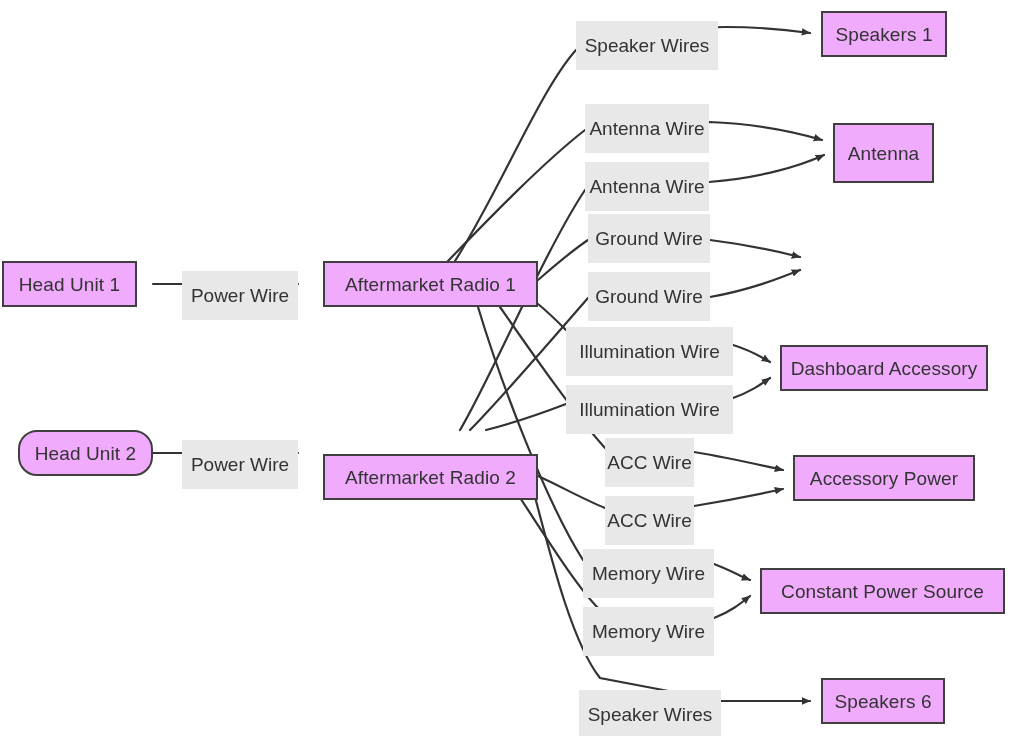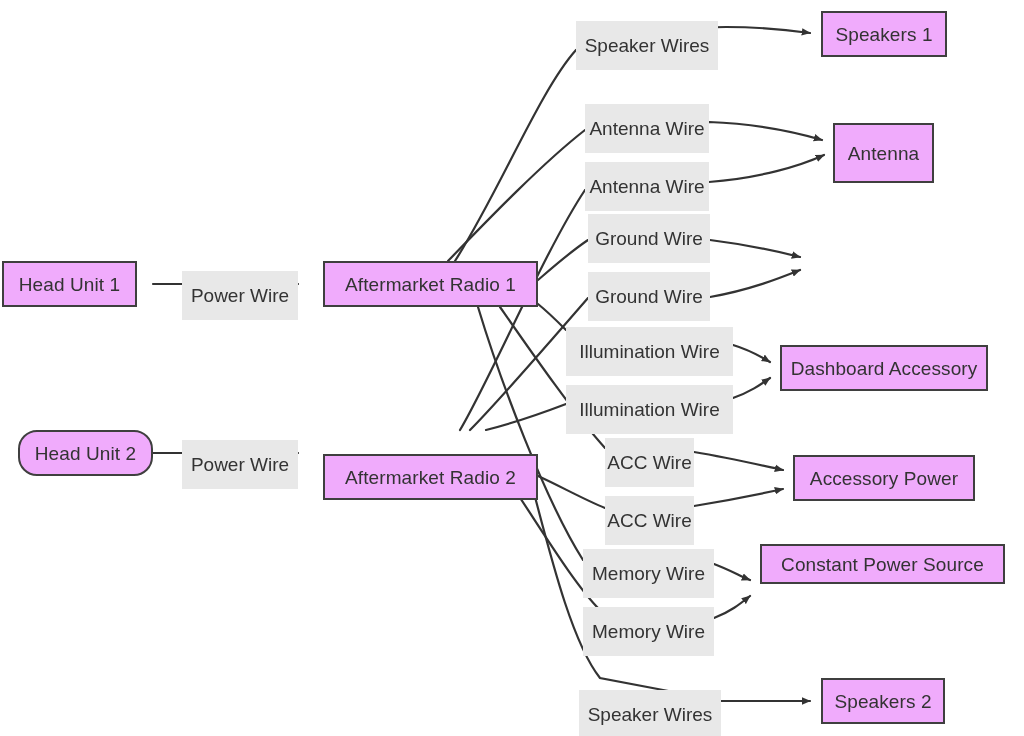--- a/index.html
+++ b/index.html
@@ -113,25 +113,25 @@
   </div>
   <div class="node" style="left:833px; top:123px; width:101px; height:60px;">
     <span>Antenna</span>
   </div>
   <div class="node" style="left:780px; top:345px; width:208px; height:46px;">
     <span>Dashboard Accessory</span>
   </div>
   <div class="node" style="left:793px; top:455px; width:182px; height:46px;">
     <span>Accessory Power</span>
   </div>
-  <div class="node" style="left:760px; top:544px; width:245px; height:40px;">
+  <div class="node" style="left:760px; top:568px; width:245px; height:46px;">
     <span>Constant Power Source</span>
   </div>
   <div class="node" style="left:821px; top:678px; width:124px; height:46px;">
-    <span>Speakers 2</span>
+    <span>Speakers 6</span>
   </div>
 
   <div class="edge-label" style="left:182px; top:271px; width:116px;">Power Wire</div>
   <div class="edge-label" style="left:182px; top:440px; width:116px;">Power Wire</div>
   <div class="edge-label" style="left:576px; top:21px; width:142px;">Speaker Wires</div>
   <div class="edge-label" style="left:585px; top:104px; width:124px;">Antenna Wire</div>
   <div class="edge-label" style="left:585px; top:162px; width:124px;">Antenna Wire</div>
   <div class="edge-label" style="left:588px; top:214px; width:122px;">Ground Wire</div>
   <div class="edge-label" style="left:588px; top:272px; width:122px;">Ground Wire</div>
   <div class="edge-label" style="left:566px; top:327px; width:167px;">Illumination Wire</div>

